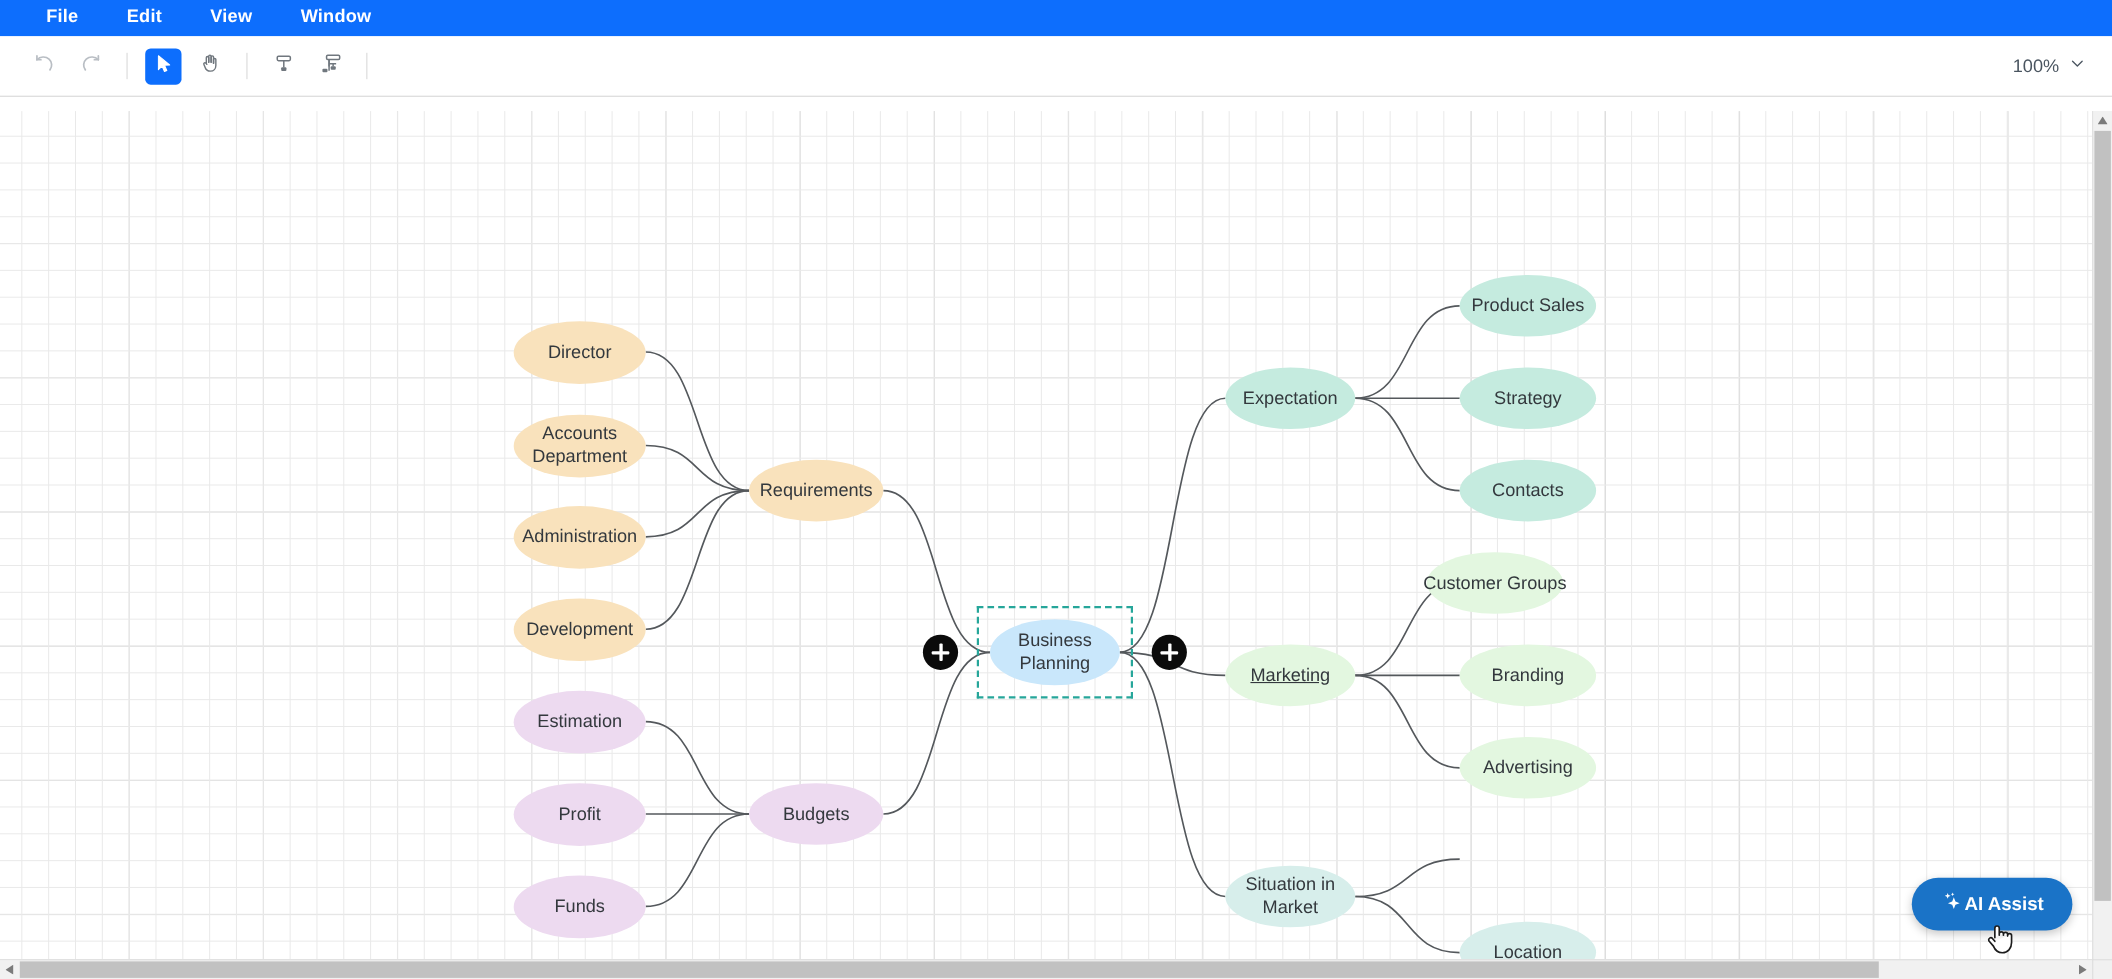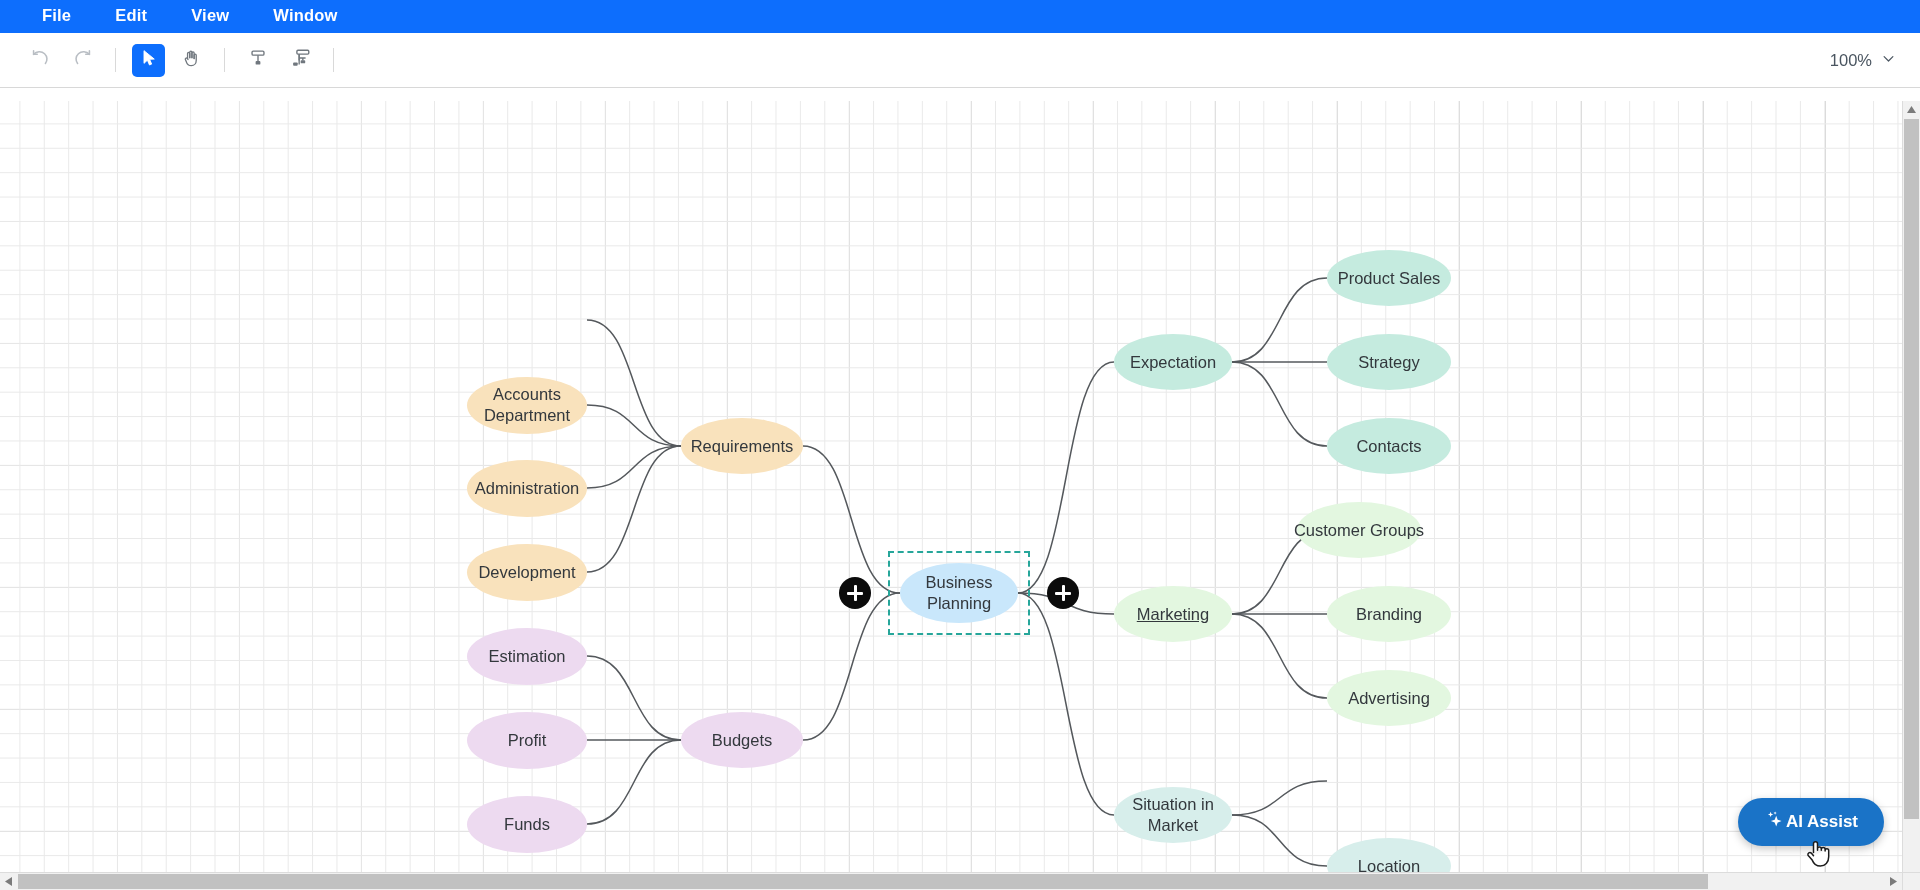--- a/index.html
+++ b/index.html
@@ -315,20 +315,23 @@
         <path d="M 1232 714 C 1284.25 714, 1274.75 680, 1327 680" fill="none" stroke="#54585c" stroke-width="1.5"></path>
         <path d="M 1232 714 C 1284.25 714, 1274.75 765, 1327 765" fill="none" stroke="#54585c" stroke-width="1.5"></path>
       </svg>
 
   <div class="node wrap" style="left: 900px; top: 462px; width: 118px; height: 60px; background: rgb(201, 231, 251);">
         <span>Business Planning</span>
       </div>
       <div class="node" style="left: 681px; top: 317px; width: 122px; height: 56px; background: rgb(249, 226, 188);">
         <span>Requirements</span>
       </div>
+      <div class="node" style="left: 467px; top: 190.5px; width: 120px; height: 57px; background: rgb(249, 226, 188);">
+        <span>Director</span>
+      </div>
       <div class="node wrap" style="left: 467px; top: 275.5px; width: 120px; height: 57px; background: rgb(249, 226, 188);">
         <span>Accounts Department</span>
       </div>
       <div class="node" style="left: 467px; top: 358.5px; width: 120px; height: 57px; background: rgb(249, 226, 188);">
         <span>Administration</span>
       </div>
       <div class="node" style="left: 467px; top: 442.5px; width: 120px; height: 57px; background: rgb(249, 226, 188);">
         <span>Development</span>
       </div>
       <div class="node" style="left: 681px; top: 611px; width: 122px; height: 56px; background: rgb(237, 218, 240);">

